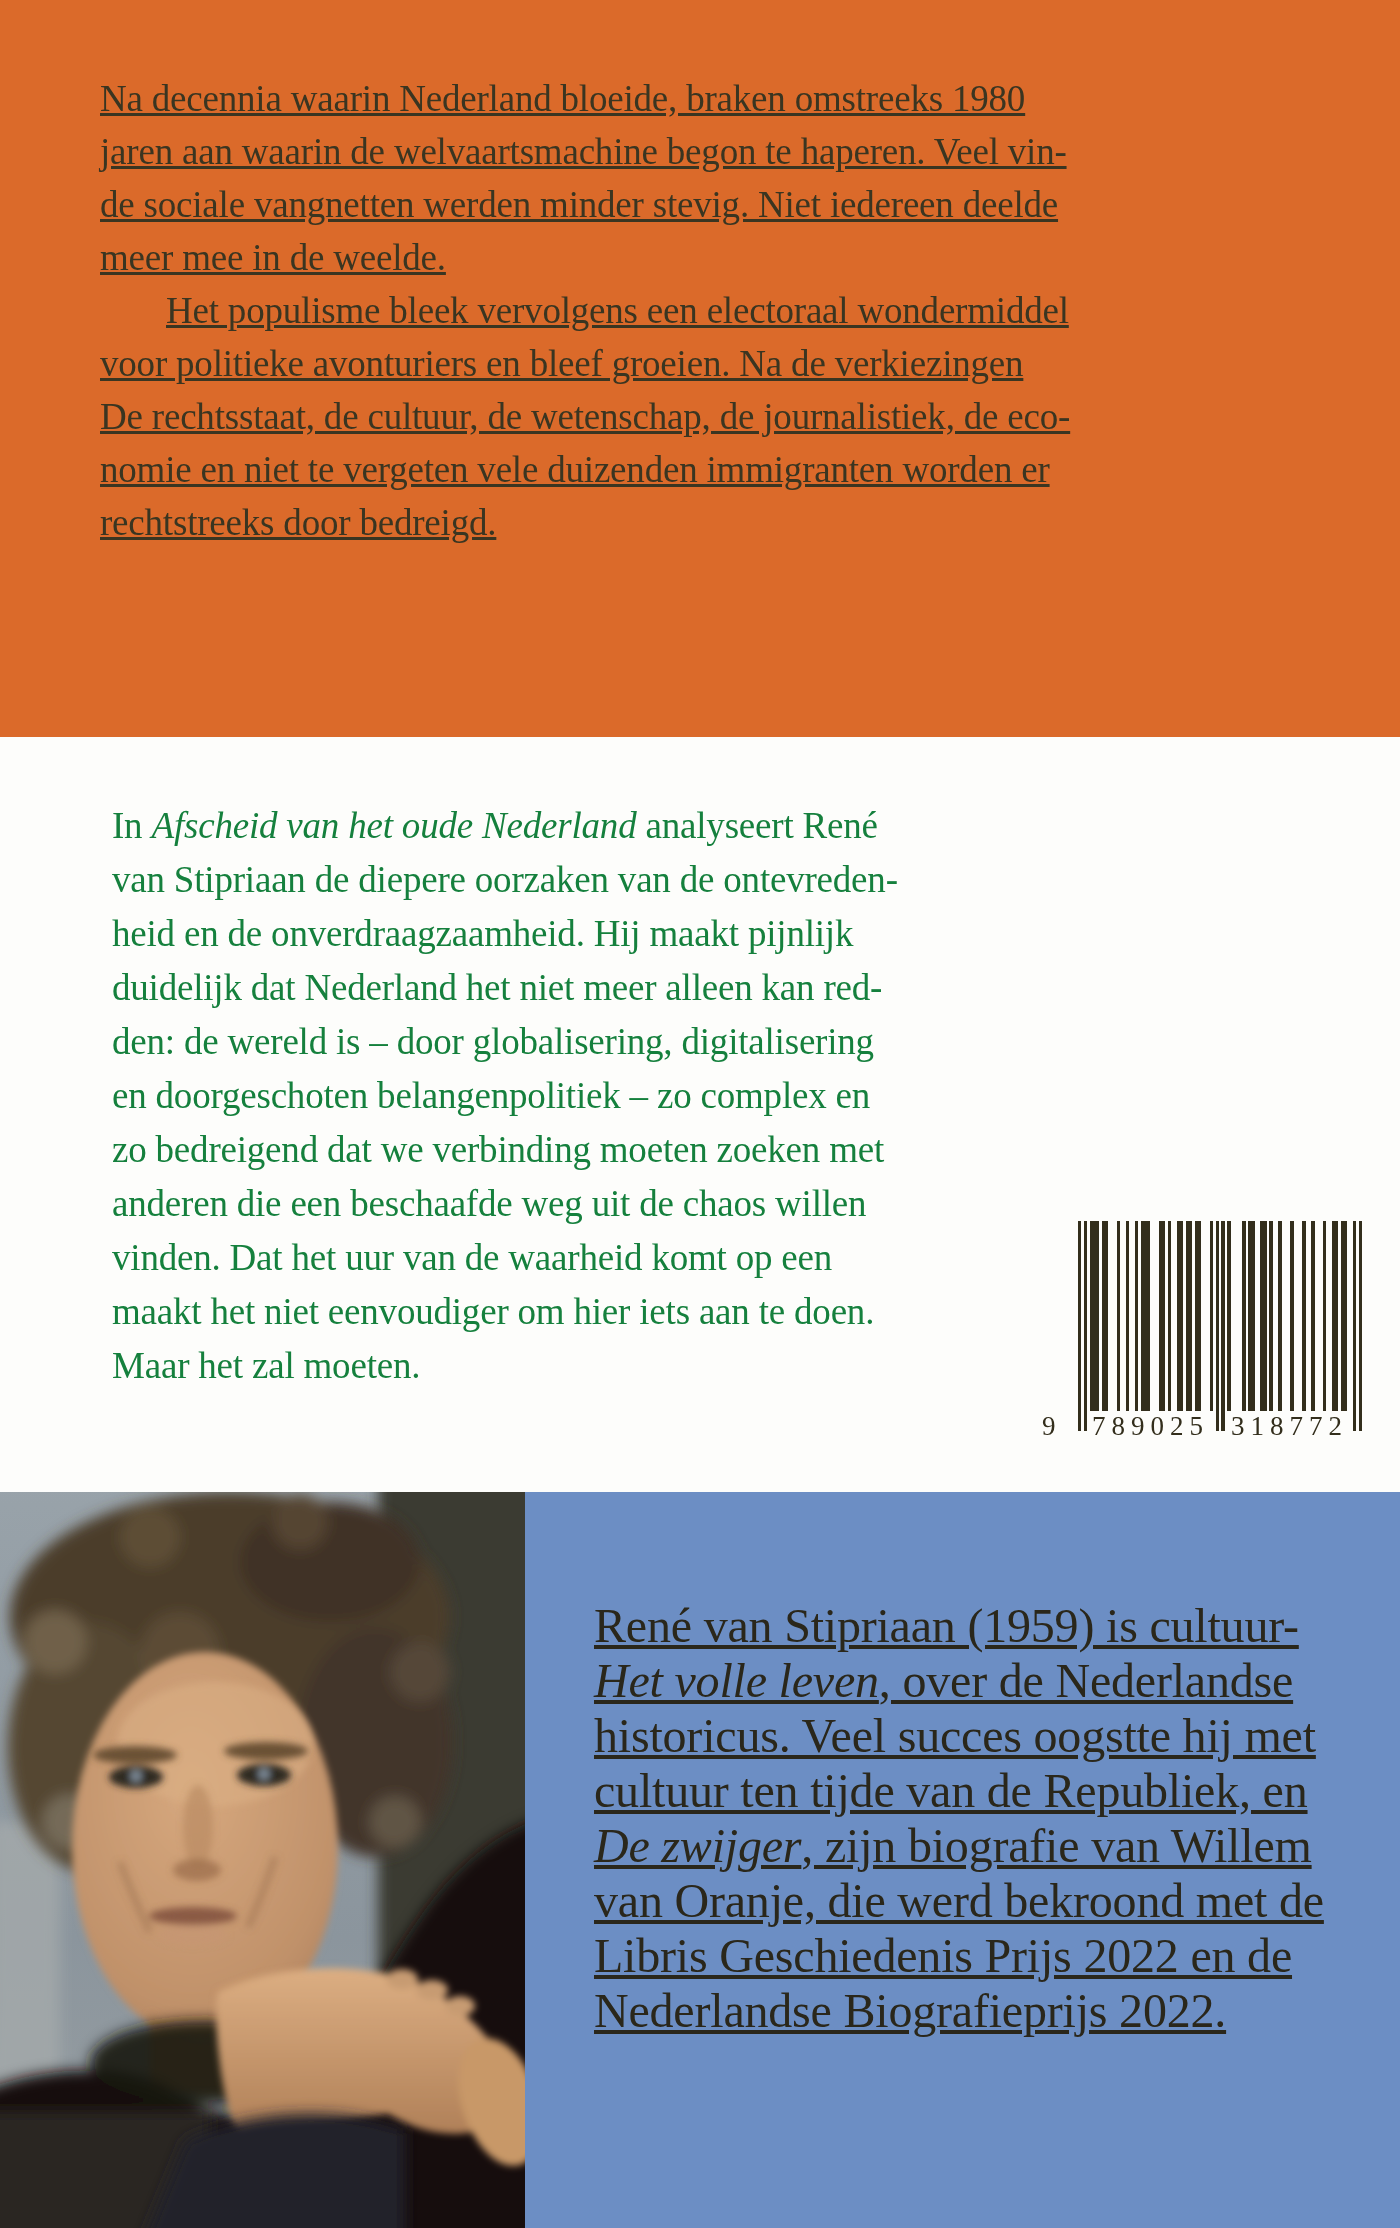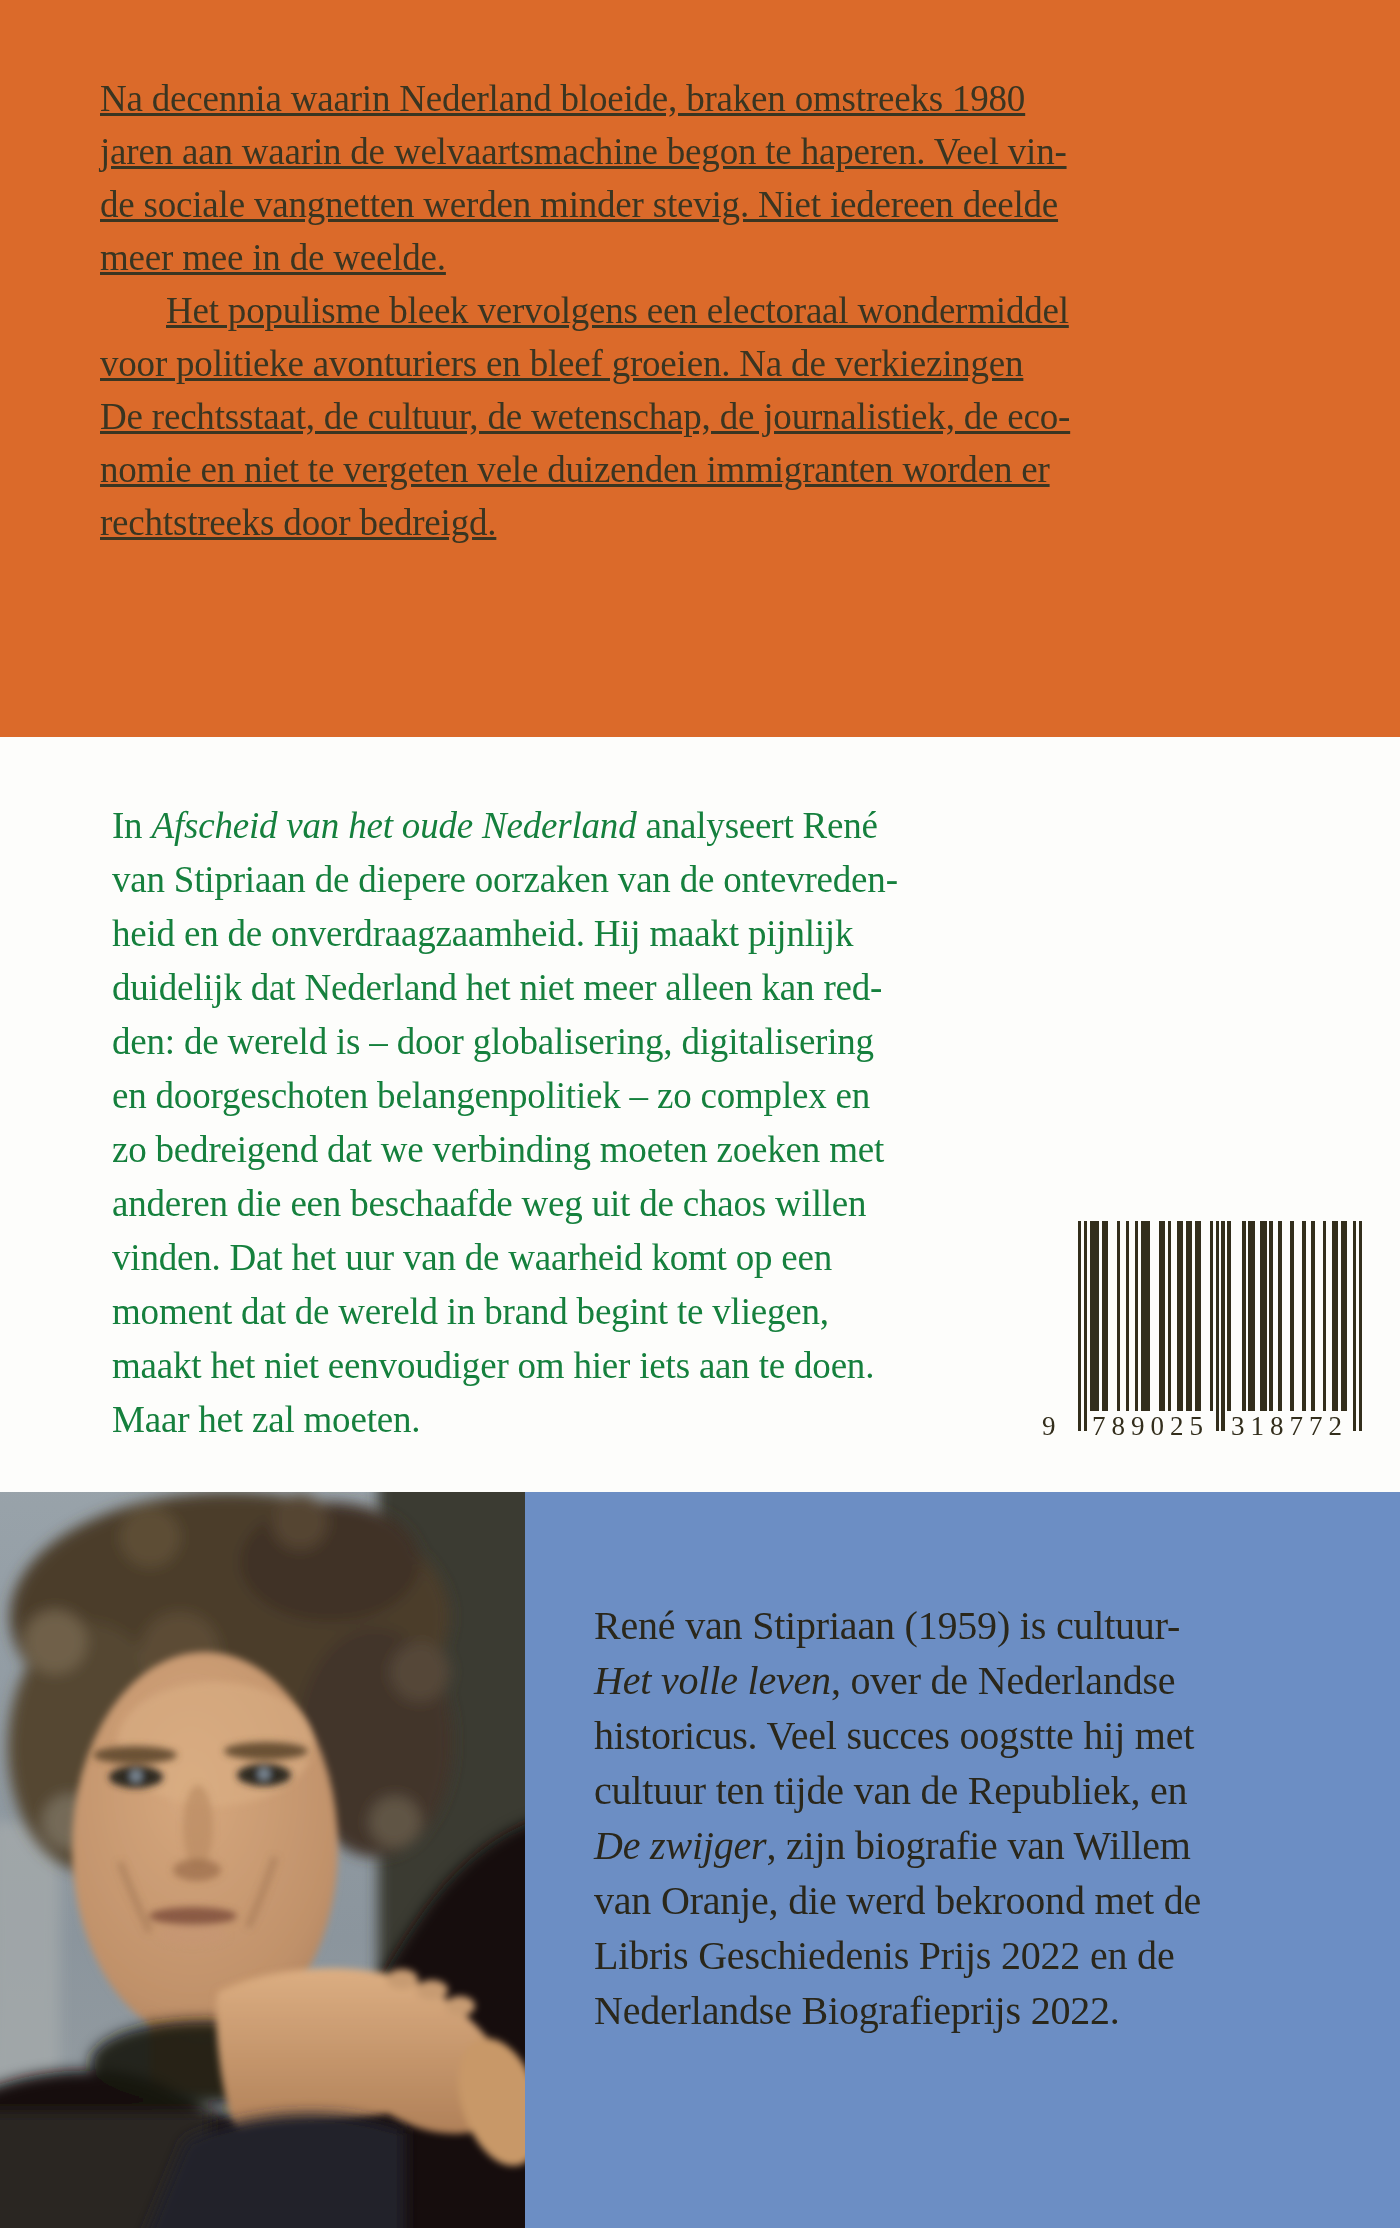--- a/index.html
+++ b/index.html
@@ -46,21 +46,21 @@
     position:absolute;left:0;top:0;width:525px;height:736px;
     overflow:hidden;background:#87929a;
   }
   .photo svg{display:block;width:525px;height:736px;}
   .blue-panel{
     position:absolute;left:525px;top:0;width:875px;height:736px;
     background:#6c8ec4;
   }
   .bio{
     position:absolute;left:69px;top:106px;
-    color:#2a271b;font-size:40px;line-height:55px;letter-spacing:-0.2px;
+    color:#2a271b;font-size:48px;line-height:55px;letter-spacing:-0.2px;text-decoration:underline;
   }
 </style>
 </head>
 <body>
 
 <div class="cover">
 
   <section class="orange-section">
     <div class="textblock">
         <div>
@@ -83,21 +83,20 @@
     <div class="synopsis">
         <div class="line"><span>In </span><span class="it">Afscheid van het oude Nederland</span><span> analyseert René</span></div>
         <div class="line"><span>van Stipriaan de diepere oorzaken van de ontevreden-</span></div>
         <div class="line"><span>heid en de onverdraagzaamheid. Hij maakt pijnlijk</span></div>
         <div class="line"><span>duidelijk dat Nederland het niet meer alleen kan red-</span></div>
         <div class="line"><span>den: de wereld is – door globalisering, digitalisering</span></div>
         <div class="line"><span>en doorgeschoten belangenpolitiek – zo complex en</span></div>
         <div class="line"><span>zo bedreigend dat we verbinding moeten zoeken met</span></div>
         <div class="line"><span>anderen die een beschaafde weg uit de chaos willen</span></div>
         <div class="line"><span>vinden. Dat het uur van de waarheid komt op een</span></div>
-        <div class="line"><span>moment dat de wereld in brand begint te vliegen,</span></div>
         <div class="line"><span>maakt het niet eenvoudiger om hier iets aan te doen.</span></div>
         <div class="line"><span>Maar het zal moeten.</span></div>
       </div>
 
     <div class="barcode">
       <div class="bars" id="barcode-bars">
           <div class="bar guard" style="left: 0px; width: 3.34px;"></div>
           <div class="bar guard" style="left: 5.98px; width: 3.34px;"></div>
           <div class="bar" style="left: 11.96px; width: 3.34px;"></div>
           <div class="bar" style="left: 14.95px; width: 3.34px;"></div>

